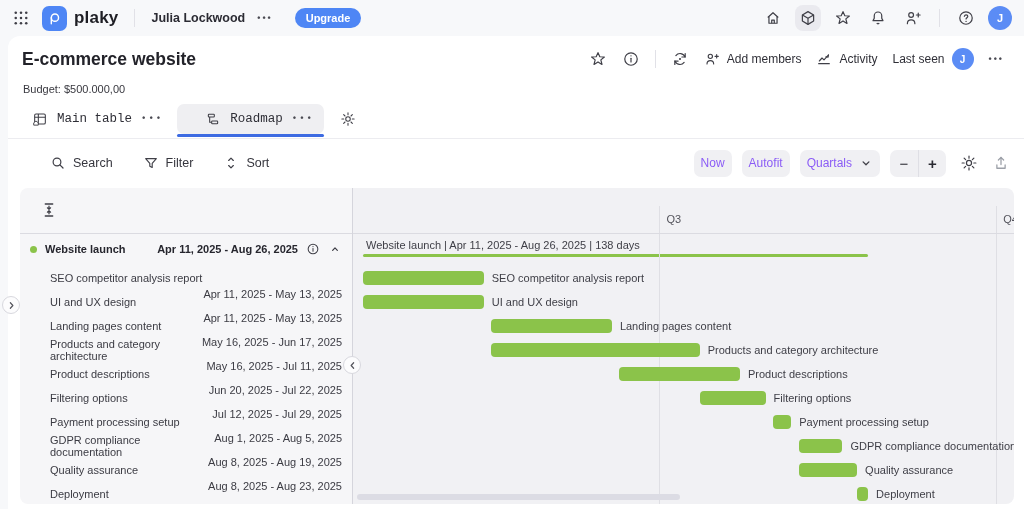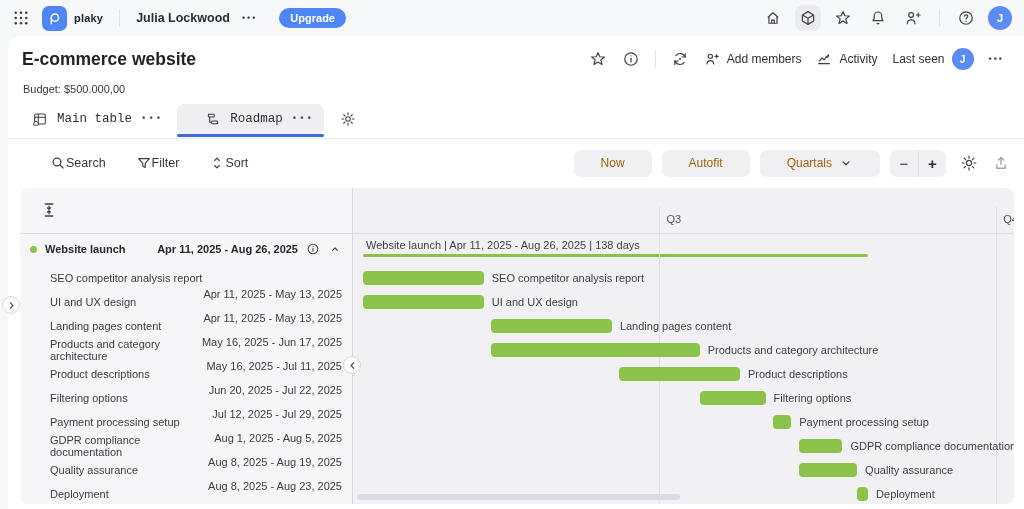--- a/index.html
+++ b/index.html
@@ -12,21 +12,21 @@
   .ic svg { width:18px; height:18px; }
   .ic16 svg { width:16px; height:16px; }
   .ic14 svg { width:14px; height:14px; }
 
   
   .topbar { position:absolute; top:0; left:0; width:1024px; height:36px;
     display:flex; align-items:center; padding:0 12px; }
   .tb-left { display:flex; align-items:center; gap:12px; }
   .logo-box { width:25px; height:25px; border-radius:7px; background:var(--accent);
     display:flex; align-items:center; justify-content:center; }
-  .logo-text { font-size:11px; font-weight:700; color:#1E1E24; letter-spacing:.2px; }
+  .logo-text { font-size:17px; font-weight:700; color:#1E1E24; letter-spacing:.2px; }
   .tb-divider { width:1px; height:18px; background:#E1E1E7; margin:0 4px; }
   .workspace { font-size:12.5px; font-weight:600; color:#2B2B33; }
   .dots { font-size:9px; letter-spacing:2px; color:#4A4A52; font-weight:700; }
   .upgrade { background:var(--accent); color:#fff; font-size:11px; font-weight:600;
     padding:4px 11px; border-radius:11px; margin-left:10px; }
   .tb-right { margin-left:auto; display:flex; align-items:center; gap:9px; }
   .tb-btn { width:26px; height:26px; border-radius:8px; display:flex;
     align-items:center; justify-content:center; }
   .tb-btn.active { background:#EAEAEF; }
   .avatar { width:24px; height:24px; border-radius:50%; background:#5B8CF5;
@@ -58,25 +58,25 @@
   .tab-gear { margin-left:16px; }
 
   
   .toolbar { left:12px; right:14px; top:112px; height:30px; display:flex;
     align-items:center; }
   .newitem { height:28px; background:var(--accent); border-radius:14px; color:#fff;
     display:flex; align-items:center; overflow:hidden; }
   .newitem .lbl { font-size:12px; font-weight:600; padding:0 12px; }
   .newitem .caret { width:26px; height:28px; display:flex; align-items:center;
     justify-content:center; border-left:1px solid rgba(255,255,255,.35); }
-  .toolbtn { display:flex; align-items:center; font-size:12.5px;
+  .toolbtn { display:flex; align-items:center; gap:7px; font-size:12.5px;
     color:#36363E; margin-left:30px; }
   .tb-spacer { flex:1; }
-  .pillbtn { height:27px; border-radius:7px; background:#F0F0F3; padding:0 27px;
-    display:flex; align-items:center; gap:7px; font-size:12px; color:#a16207;
+  .pillbtn { height:27px; border-radius:7px; background:#F0F0F3; padding:0 7px;
+    display:flex; align-items:center; gap:7px; font-size:12px; color:#8b5cf6;
     margin-left:10px; }
   .zoomgrp { display:flex; margin-left:10px; border-radius:7px; overflow:hidden; }
   .zoomgrp .z { width:28px; height:27px; background:#F0F0F3; display:flex;
     align-items:center; justify-content:center; font-size:15px; color:#2A2A32; }
   .zoomgrp .z + .z { border-left:1px solid #DFDFE5; }
   .iconbtn { margin-left:14px; display:flex; align-items:center; justify-content:center; }
   .export { color:#9CA0A8; }
 
   
   .gantt { left:12px; top:152px; width:994px; height:316px; border-radius:8px;

